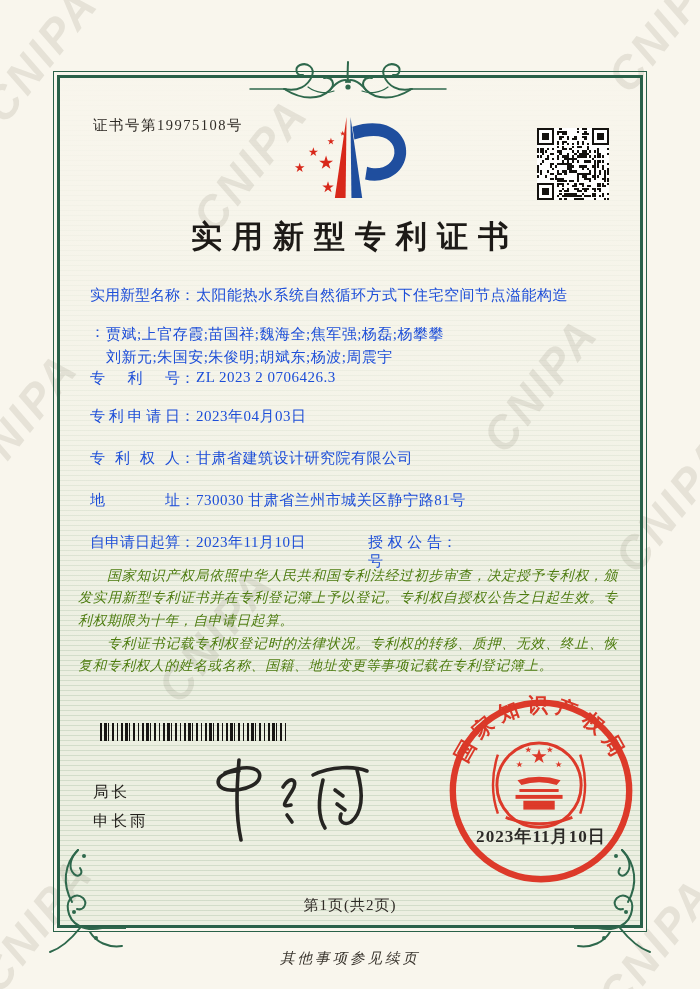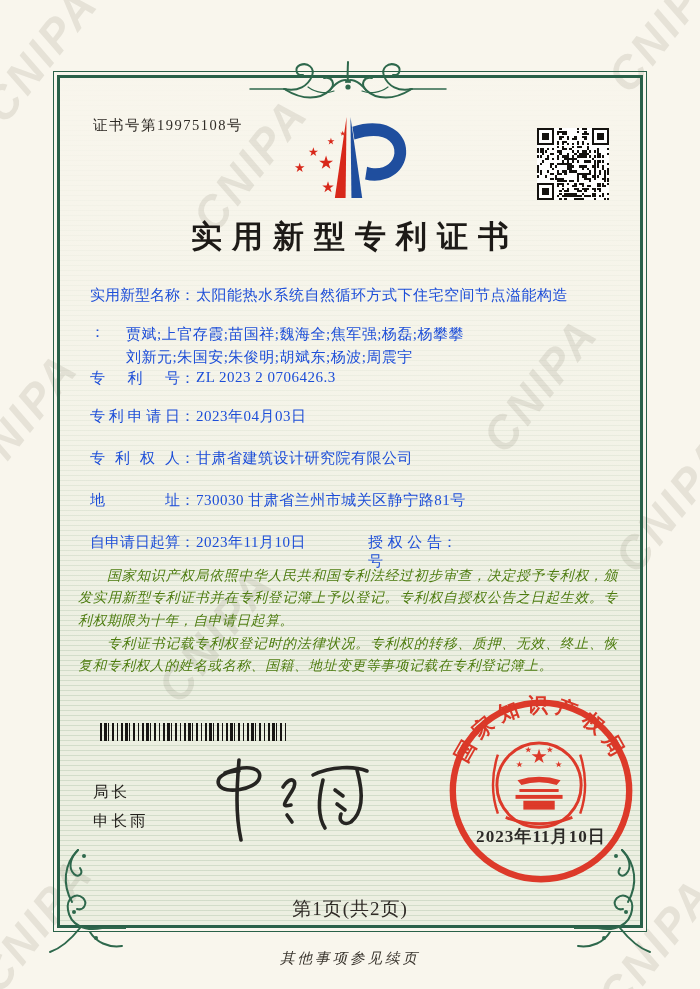--- a/index.html
+++ b/index.html
@@ -24,34 +24,34 @@
   .cert-no{left:93px;top:116px;font-size:14.5px;letter-spacing:1.5px;}
   .title{left:0;right:0;top:216px;text-align:center;font-size:31px;font-weight:bold;
     letter-spacing:10px;padding-left:10px;color:#1d1a17;}
 
   .frow{position:absolute;z-index:3;left:90px;display:flex;font-size:15px;color:#1d4ed8;}
   .flabel{width:90px;text-align:justify;text-align-last:justify;-moz-text-align-last:justify;}
   .fcolon{width:16px;text-align:left;}
   .fvalue{letter-spacing:.5px;}
   .frow2{left:368px;}
   .frow2 .flabel{width:74px;}
-  .vline{line-height:23px;margin-left:20px;}
+  .vline{line-height:23px;}
 
   .para{position:absolute;z-index:3;left:78px;width:540px;font-size:13.8px;line-height:22.4px;
     text-indent:2.1em;font-style:italic;letter-spacing:.6px;color:#4d7c0f;text-align:justify;}
 
   .barcode{position:absolute;z-index:3;left:100px;top:723px;width:186px;height:18px;
     background:repeating-linear-gradient(90deg,#171513 0 2px,transparent 2px 4px,#171513 4px 7px,
       transparent 7px 8px,#171513 8px 9px,transparent 9px 12px,#171513 12px 14px,transparent 14px 17px,
       #171513 17px 18px,transparent 18px 21px);}
 
   .dir{position:absolute;z-index:3;left:93px;font-family:"Liberation Sans","DejaVu Sans",sans-serif;
     font-size:15.5px;letter-spacing:3px;color:#23201c;}
   .page-no{position:absolute;z-index:3;left:0;right:0;top:896px;text-align:center;
-    font-size:19px;letter-spacing:1px;color:#2f2b26;}
+    font-size:15px;letter-spacing:1px;color:#2f2b26;}
   .footer-note{position:absolute;z-index:3;left:0;right:0;top:949px;text-align:center;
     font-size:14.5px;font-style:italic;letter-spacing:3px;color:#39342d;}
 
   svg{display:block;}
   .abs{position:absolute;z-index:3;}
   .orn{position:absolute;z-index:4;}
 </style>
 </head>
 <body>
 

